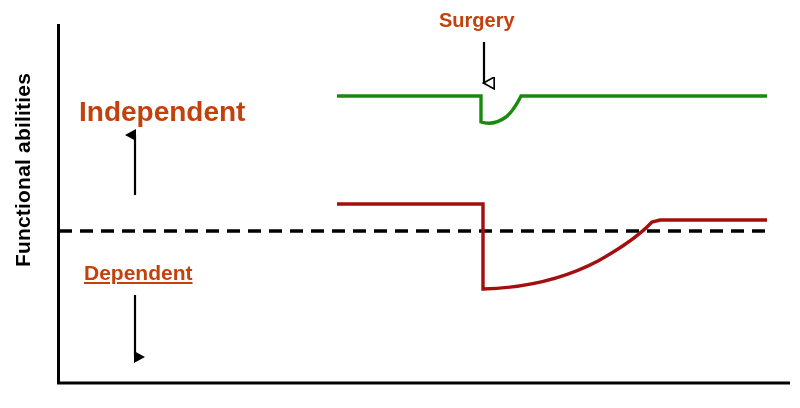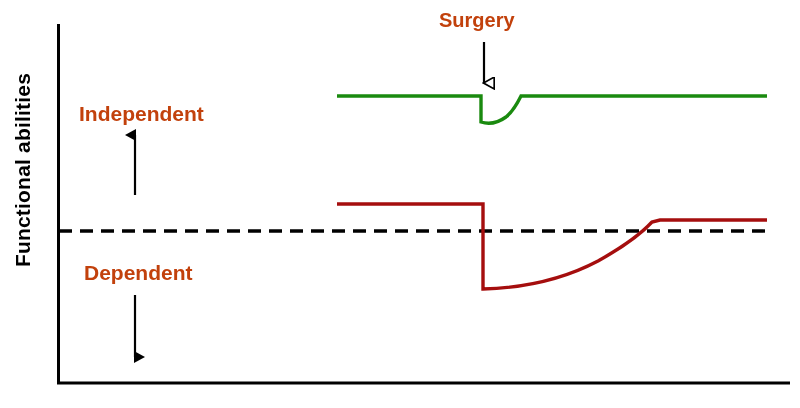--- a/index.html
+++ b/index.html
@@ -45,27 +45,27 @@
   }
   .text-annot {
     position: absolute;
     font-weight: bold;
     color: #c2410c;
     white-space: nowrap;
   }
   #label-independent {
     left: 79px;
     top: 96px;
-    font-size: 21px;
-    margin-top: 6px;
+    font-size: 28px;
   }
   #label-dependent {
     left: 84px;
     top: 261px;
     font-size: 21px;
+    text-decoration: underline;
   }
   #label-surgery {
     left: 439px;
     top: 9px;
     font-size: 20px;
   }
 </style>
 </head>
 <body>
 

